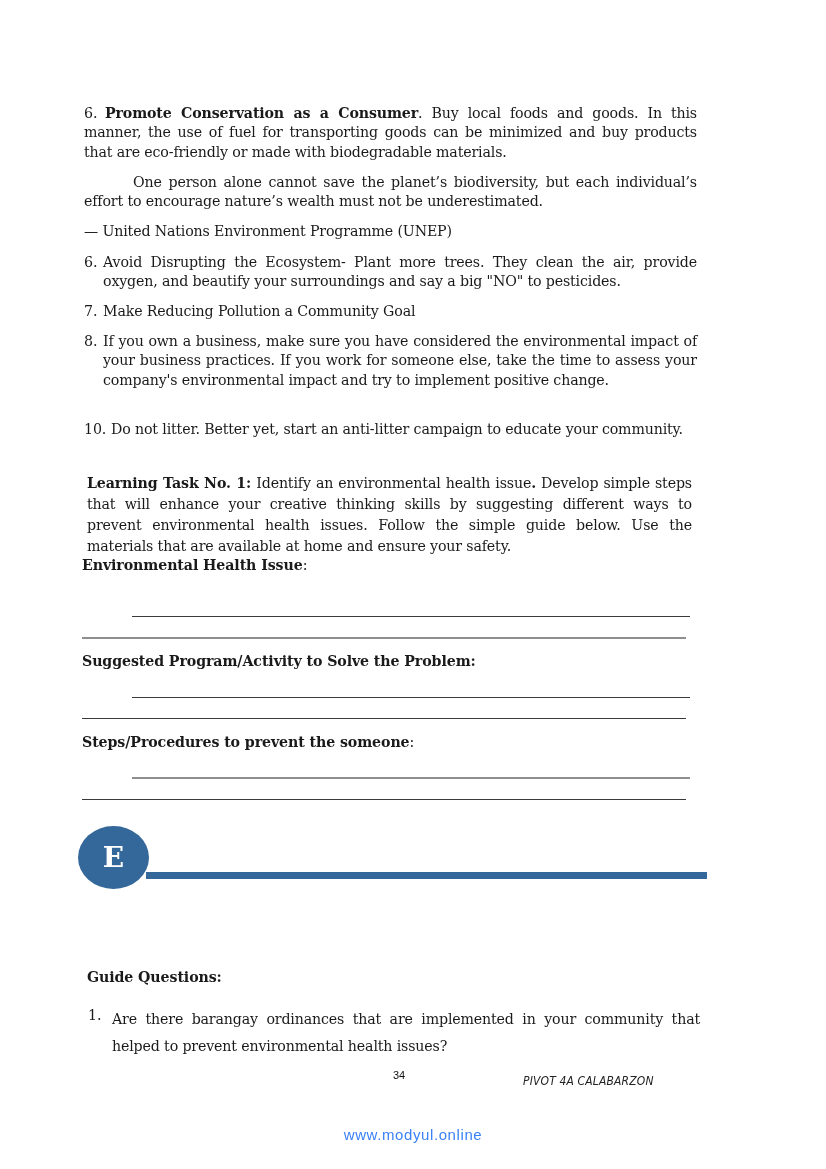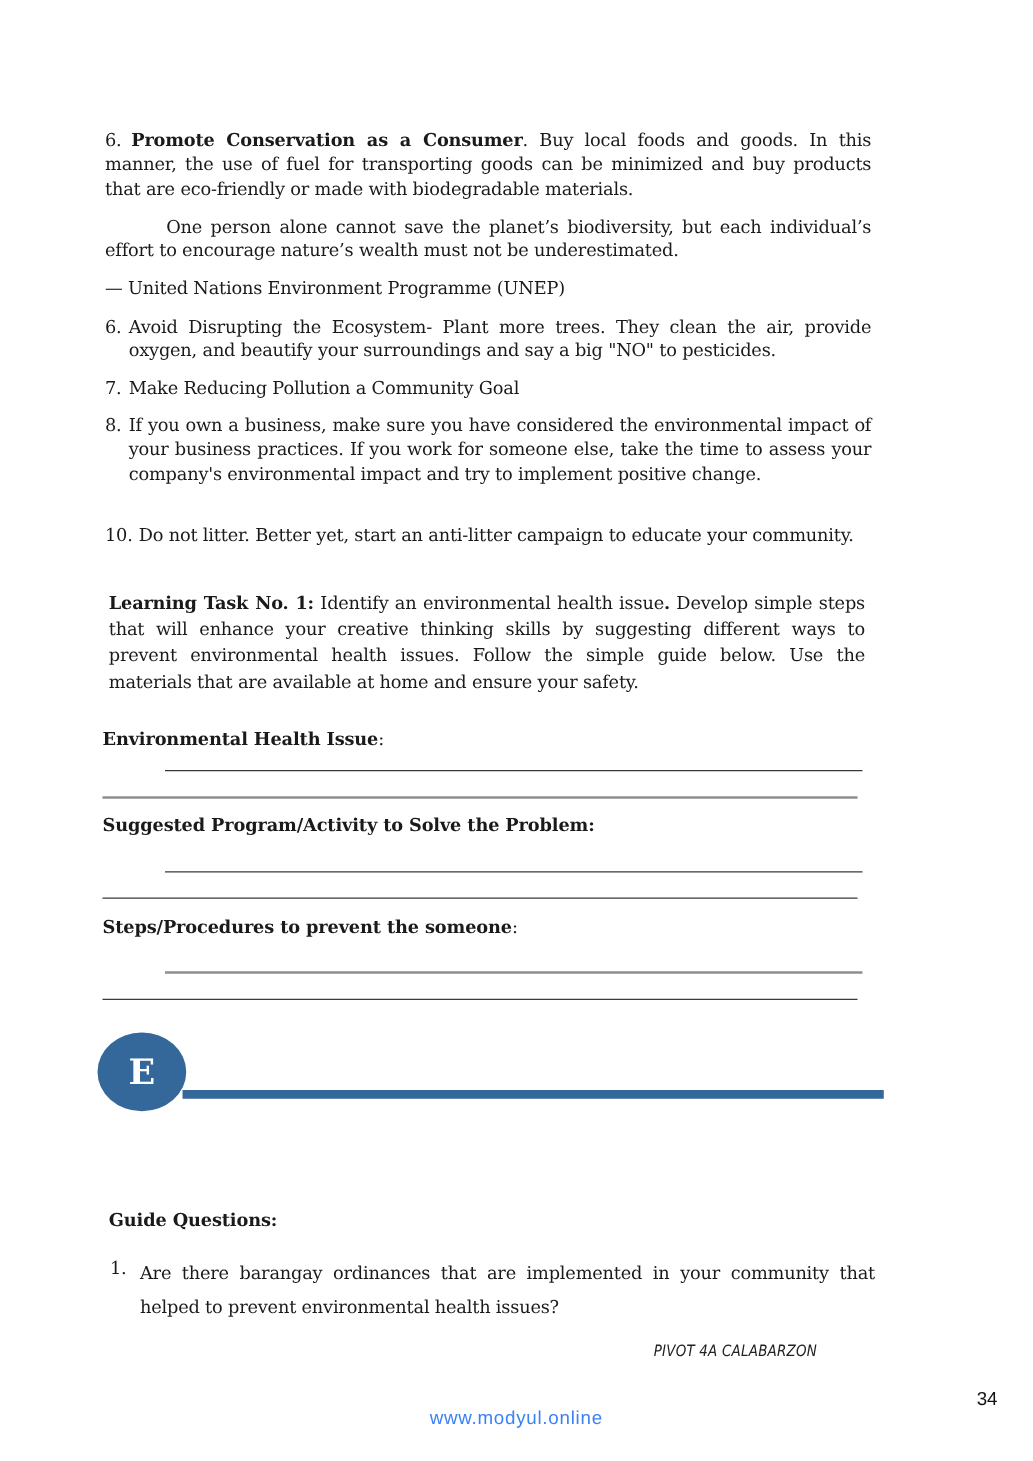--- a/index.html
+++ b/index.html
@@ -31,22 +31,22 @@
     position: absolute; left: 146px; top: 872px; width: 561px; height: 7px;
     background: #34679a;
   }
   .footer-brand {
     position: absolute; left: 523px; top: 1073px; font-style: italic;
     font-family: "DejaVu Sans", "Liberation Sans", sans-serif;
     font-size: 12.5px; letter-spacing: 0.2px; color: #222;
     transform: scaleX(0.86); transform-origin: left top;
   }
   .page-num {
-    position: absolute; left: 0; width: 798px; text-align: right; top: 1111px;
-    font-family: "Liberation Sans", "DejaVu Sans", sans-serif; font-size: 15px; color: #111;
+    position: absolute; left: 0; width: 798px; text-align: center; top: 1069px;
+    font-family: "Liberation Sans", "DejaVu Sans", sans-serif; font-size: 11px; color: #111;
   }
   .watermark {
     position: absolute; left: 0; width: 826px; text-align: center; top: 1126px;
     font-family: "Liberation Sans", "DejaVu Sans", sans-serif; font-size: 15px;
     color: #3b82f6; letter-spacing: 0.6px;
   }
 </style>
 </head>
 <body>
 
@@ -76,21 +76,21 @@
   </div>
   <div class="hang" style="left:84px; top:420px; width:613px;">
     <span class="num para">10.</span>
     <div class="para txt" style="position:relative; margin-left:19px; width:594px; text-indent:8px;">Do not litter. Better yet, start an anti-litter campaign to educate your community.</div>
   </div>
 
   <div class="para" style="left:87px; top:473px; width:605px; line-height:21px;">
     <b>Learning Task No. 1:</b><span> Identify an environmental health issue</span><b>.</b><span> Develop simple steps that will enhance your creative thinking skills by suggesting different ways to prevent environmental health issues.  Follow the simple guide below. Use the materials that are available at home and ensure your safety.</span>
   </div>
 
-  <div class="label" style="left:82px; top:584px;">
+  <div class="label" style="left:82px; top:557px;">
     <span>Environmental Health Issue</span><span style="font-weight:normal">:</span>
   </div>
   <div class="rule" style="left:132px; top:616px; width:558px;"></div>
   <div class="rule grey" style="left:82px; top:637px; width:604px;"></div>
 
   <div class="label" style="left:82px; top:653px;">Suggested Program/Activity to Solve the Problem:</div>
   <div class="rule" style="left:132px; top:697px; width:558px;"></div>
   <div class="rule" style="left:82px; top:718px; width:604px;"></div>
 
   <div class="label" style="left:82px; top:734px;">

